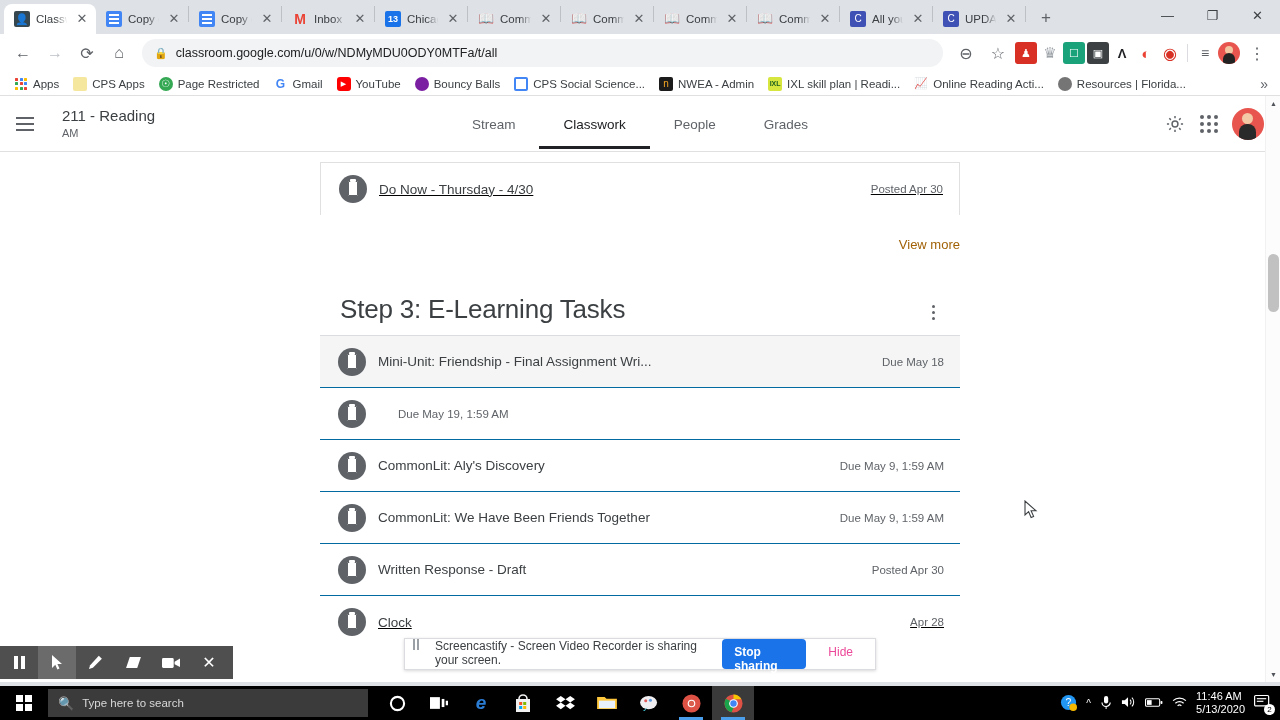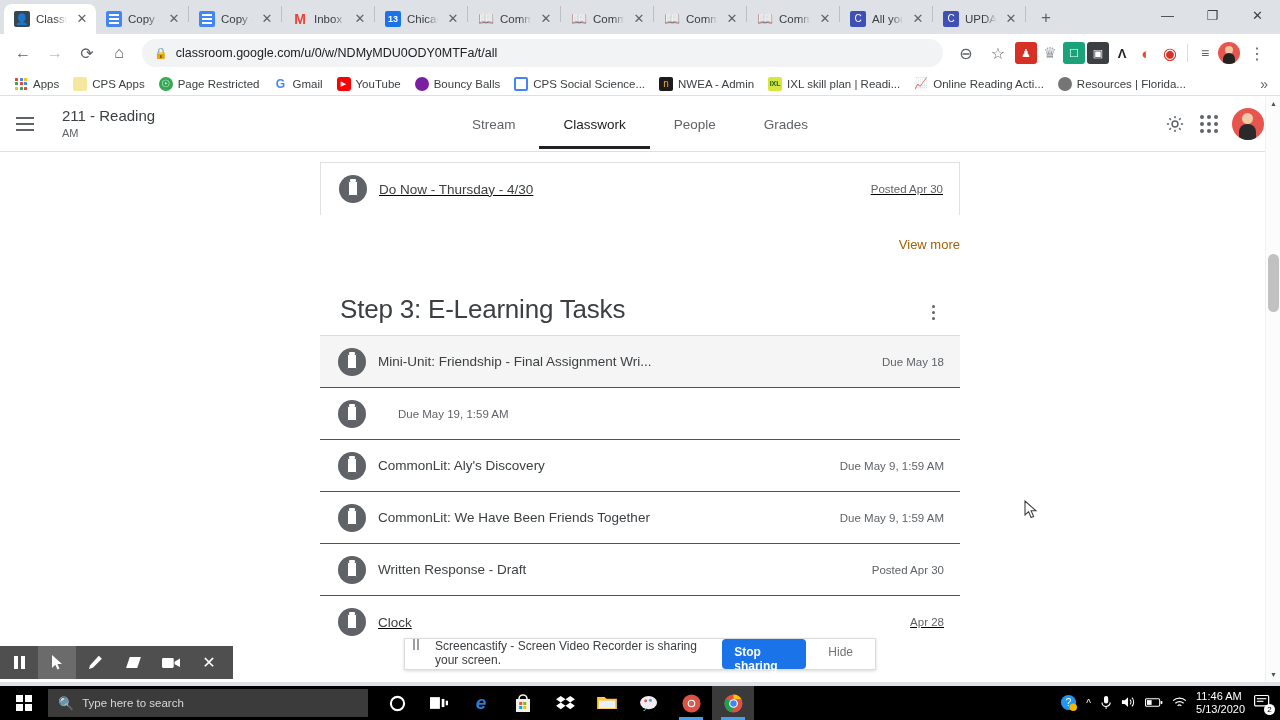--- a/index.html
+++ b/index.html
@@ -164,21 +164,21 @@
   .sharebar {
     position:absolute; left: 404px; top: 638px; width: 472px; height: 32px;
     background:#fff; border:1px solid #dadce0; box-shadow: 0 1px 3px rgba(0,0,0,.16);
     display:flex; padding: 0 16px 0 8px; gap:16px; z-index: 40;
   }
   .sharebar .pausebars { display:flex; gap:2px; }
   .sharebar .pausebars i { width:2px; height:11px; background:#9aa0a6; display:block; }
   .sharebar .stext { font-size: 12px; color:#3c4043; flex:1 1 auto; }
   .btn-stop { background:#1a73e8; color:#fff; font-size:12px; font-weight:bold;
               padding: 6px 12px; border-radius:4px; }
-  .btn-hide { color:#737373; font-size:12px; padding: 6px 6px; }
+  .btn-hide { color:#ec4899; font-size:12px; padding: 6px 6px; }
 
   
   .sc-toolbar {
     position:absolute; left:0; top:646px; width: 233px; height: 33px;
     background:#4f4f4f; display:flex; align-items:center; z-index:50;
   }
   .sc-btn { width: 38px; height:33px; display:flex; align-items:center; justify-content:center;
             color:#fff; font-size:14px; }
   .sc-btn.active { background:#6b6b6b; }
   .sc-pause { display:flex; gap:3px; }

